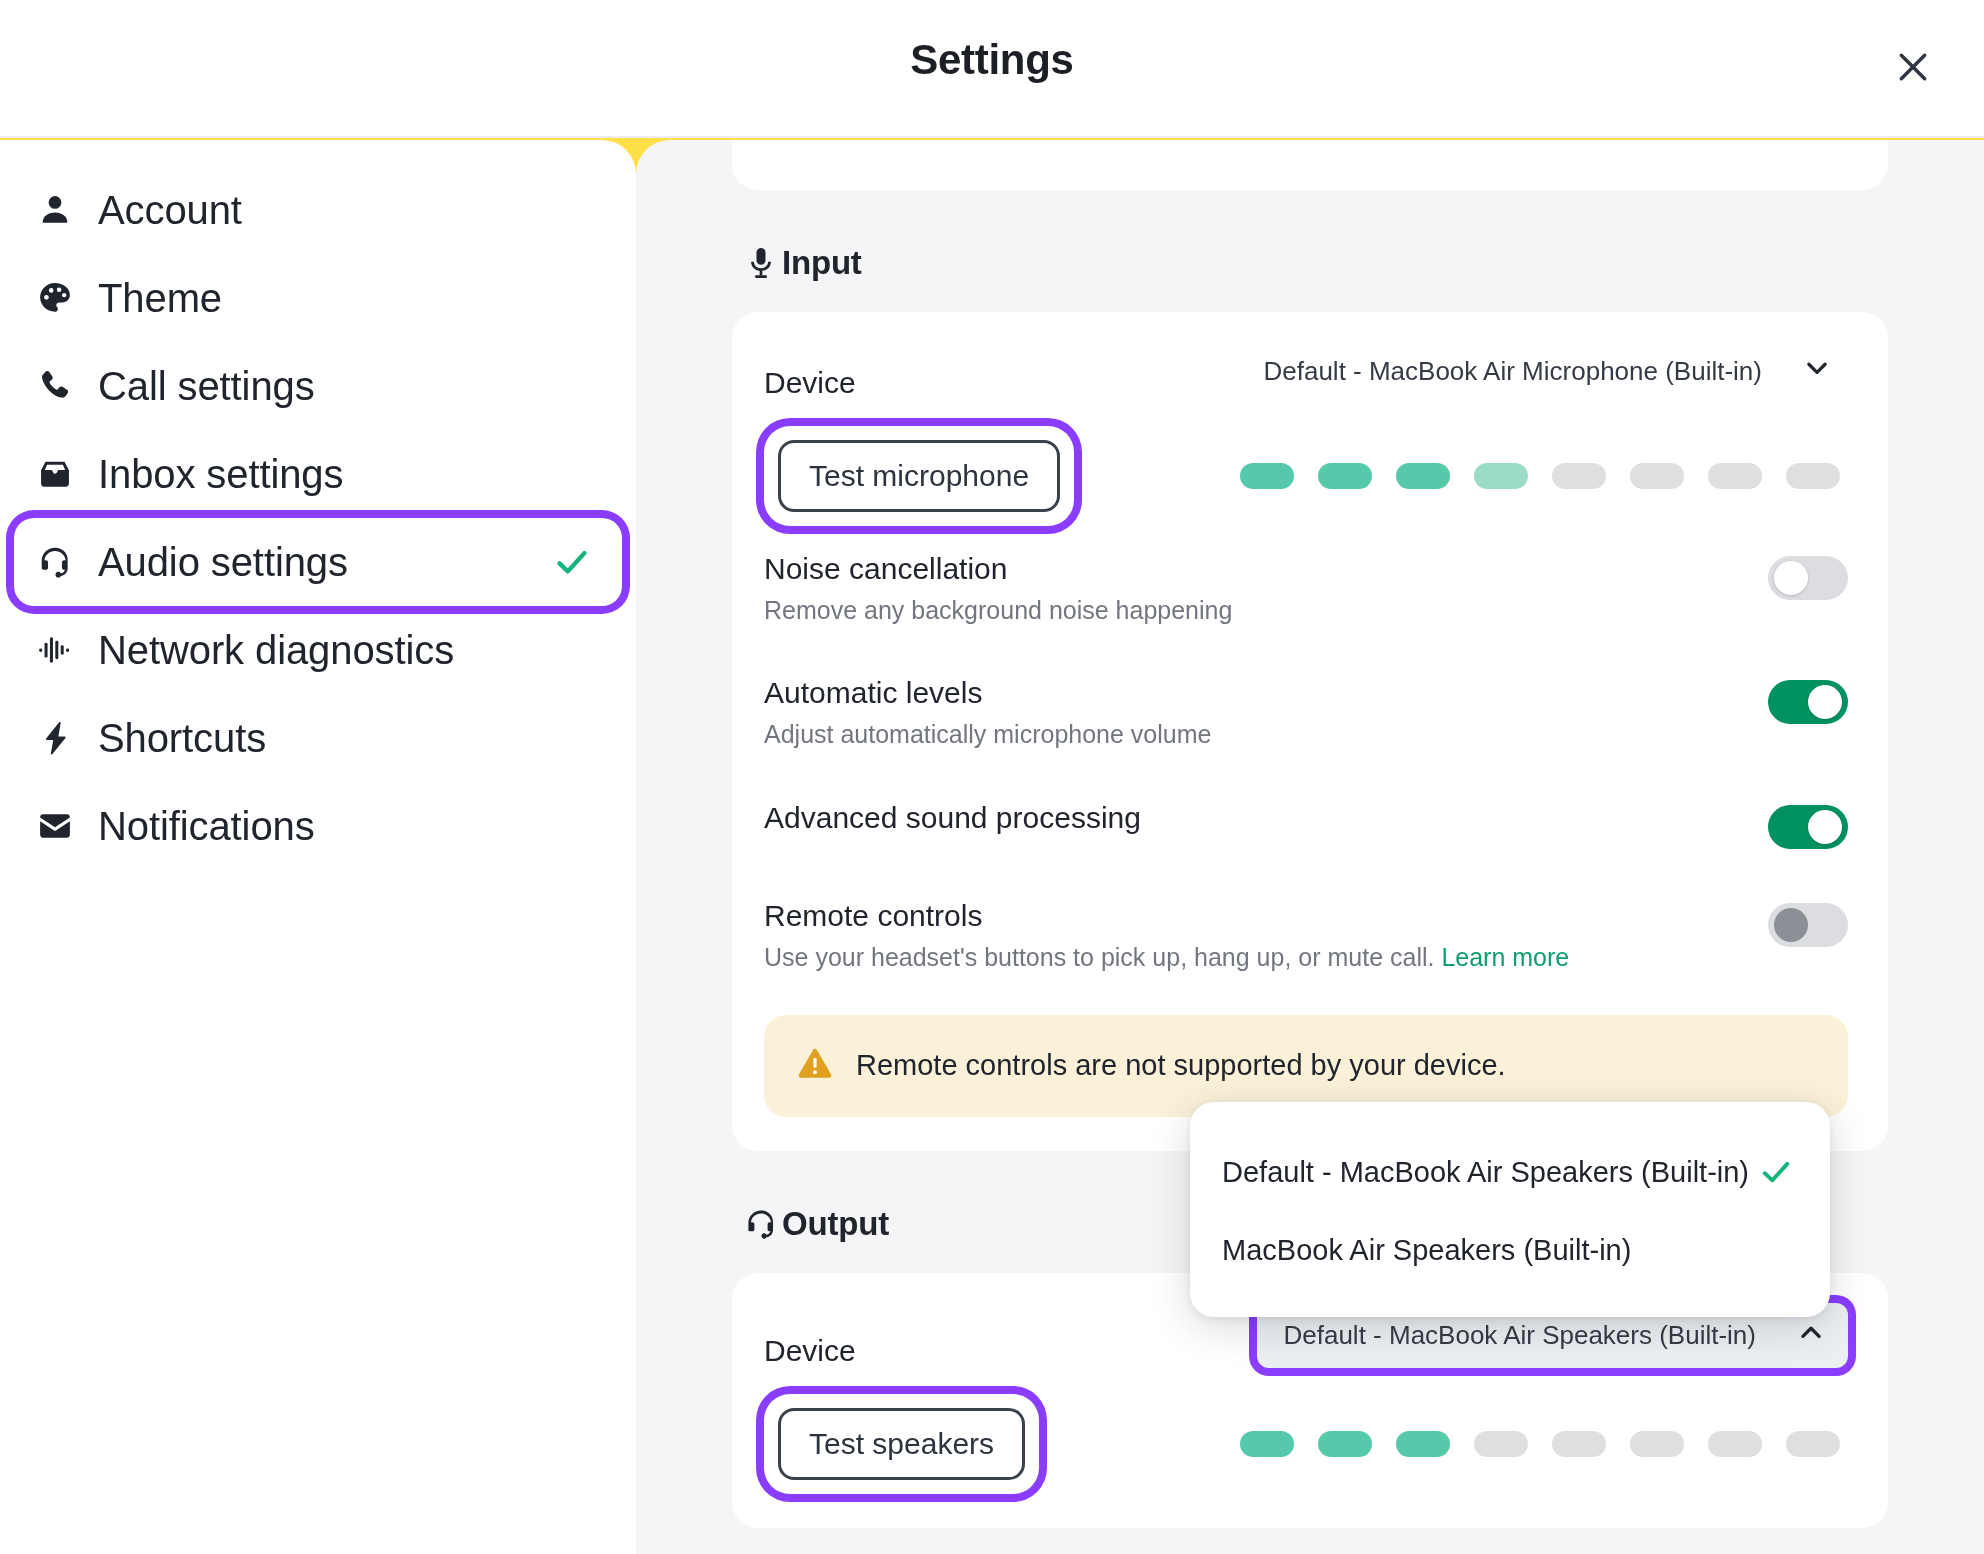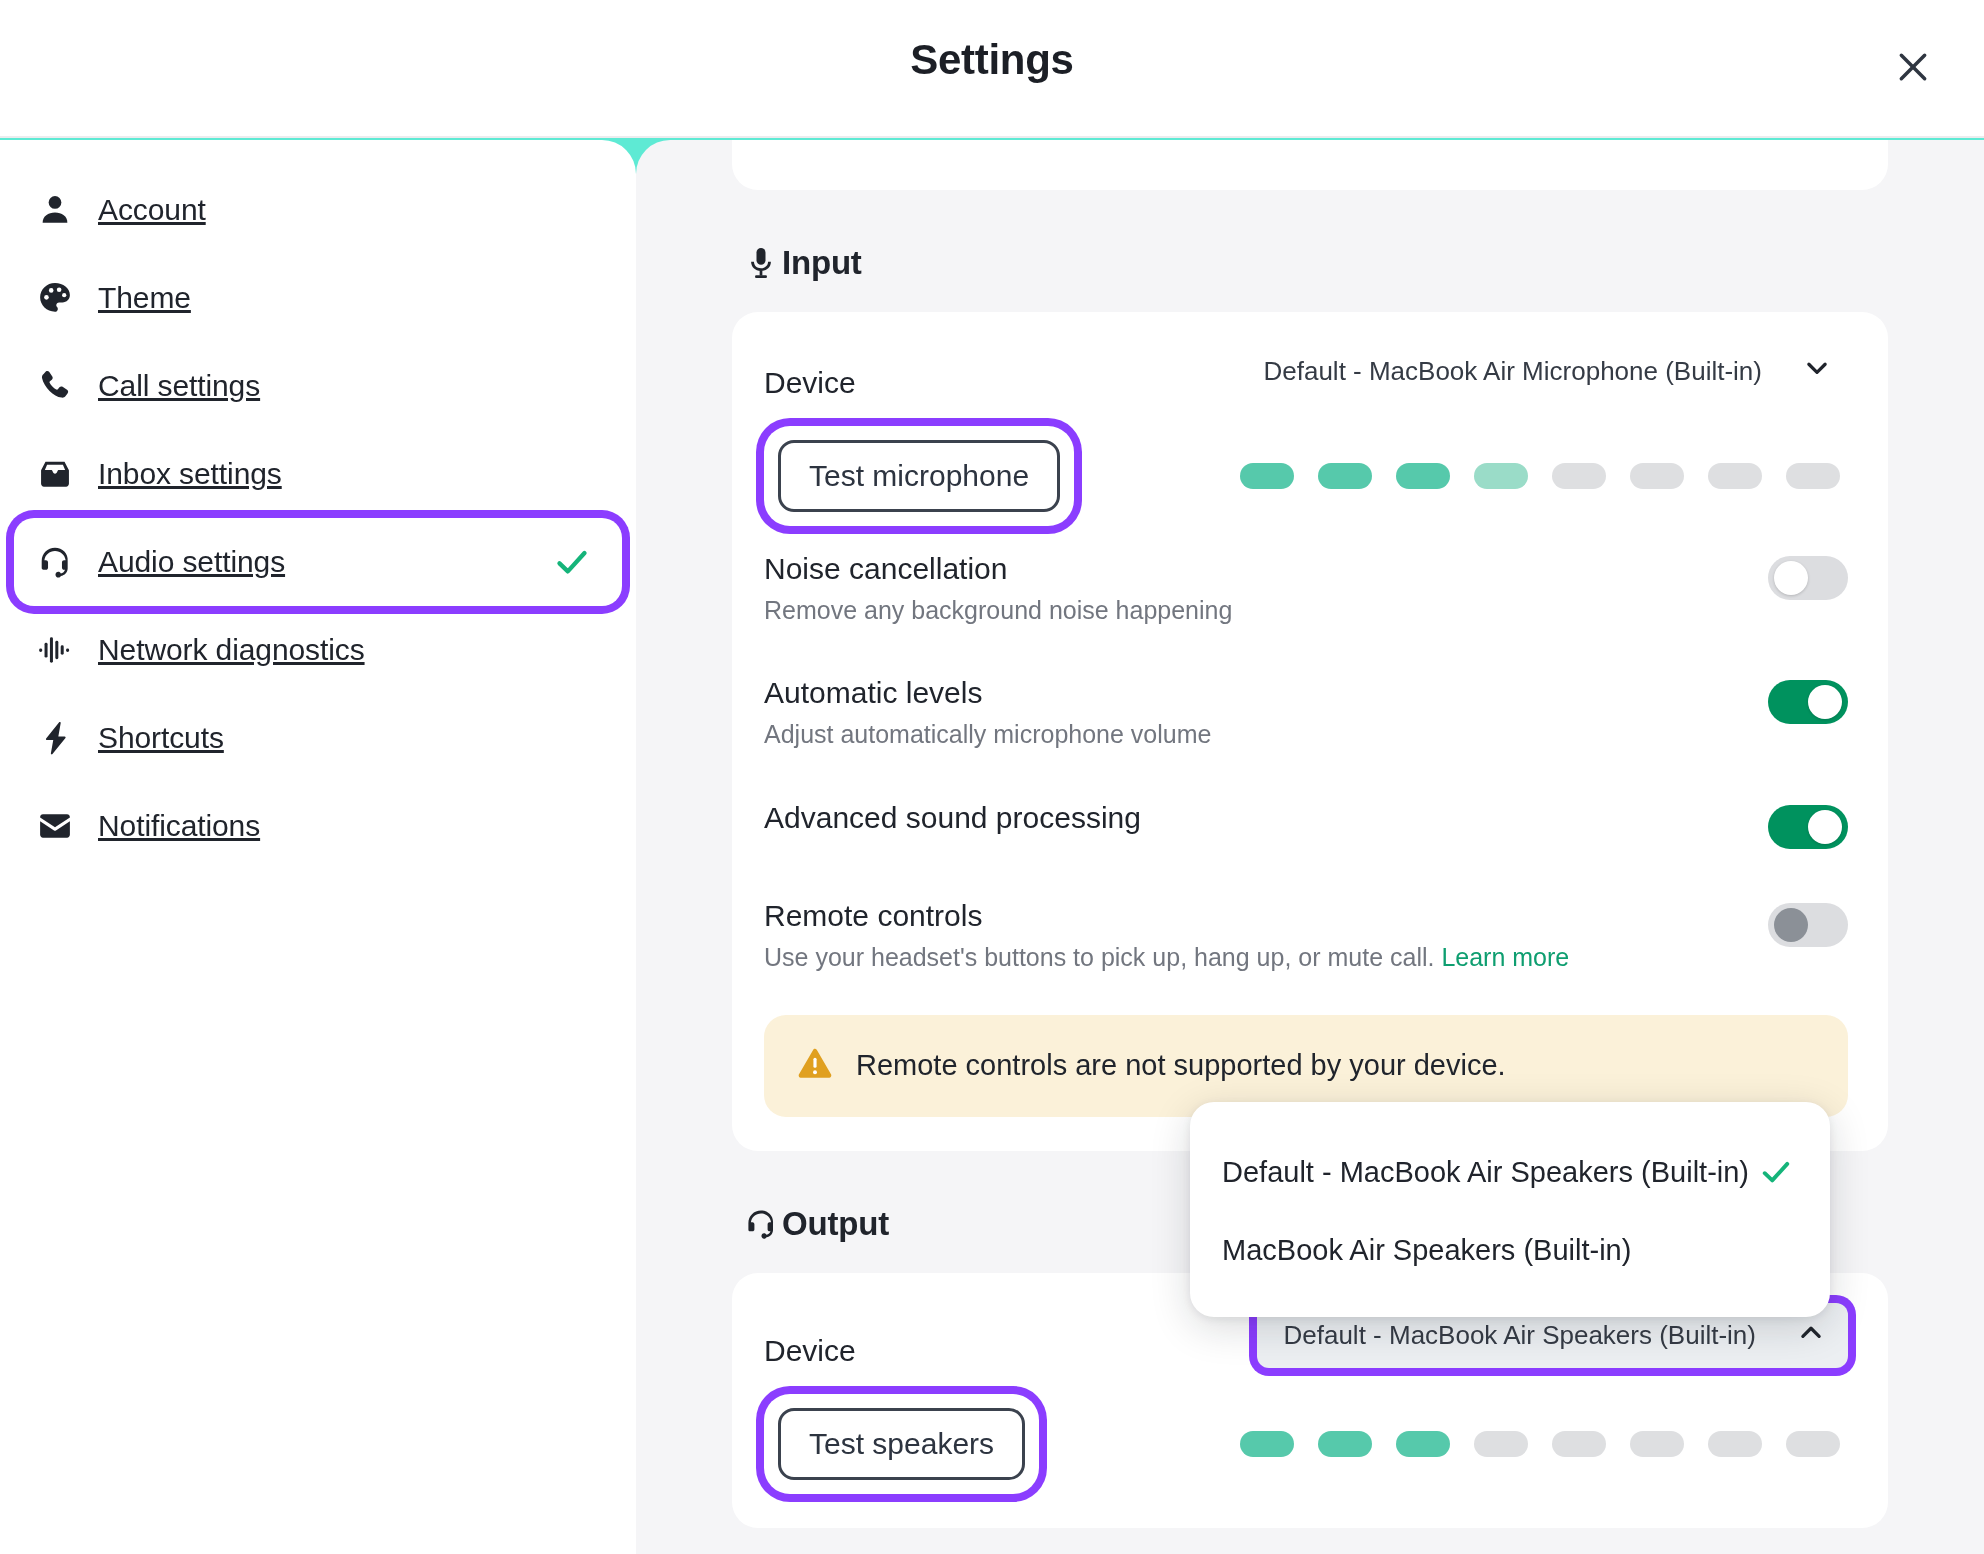--- a/index.html
+++ b/index.html
@@ -10,21 +10,21 @@
     overflow: hidden;
     background: #ffffff;
     font-family: "Liberation Sans", sans-serif;
     -webkit-font-smoothing: antialiased;
   }
 
   #app {
     position: relative;
     width: 1984px;
     height: 1100px;
-    background: #5eead4;
+    background: #fde047;
   }
 
   
   .header {
     position: absolute;
     left: 0; top: 0;
     width: 1984px;
     height: 138px;
     background: #ffffff;
     border-bottom: 2px solid #ececee;
@@ -79,24 +79,23 @@
     width: 46px;
     min-width: 46px;
     height: 46px;
     display: flex;
     align-items: center;
     justify-content: center;
     margin-right: 20px;
     color: #20242c;
   }
   .nav-label {
-    font-size: 30px;
+    font-size: 40px;
     color: #20242c;
     letter-spacing: -0.1px;
-    text-decoration: underline;
   }
   .nav-check {
     margin-left: auto;
     display: flex;
     align-items: center;
     color: #15b47a;
   }
   .nav-item.highlighted {
     box-shadow: 0 0 0 8px #8b3dff;
     border-radius: 20px;

